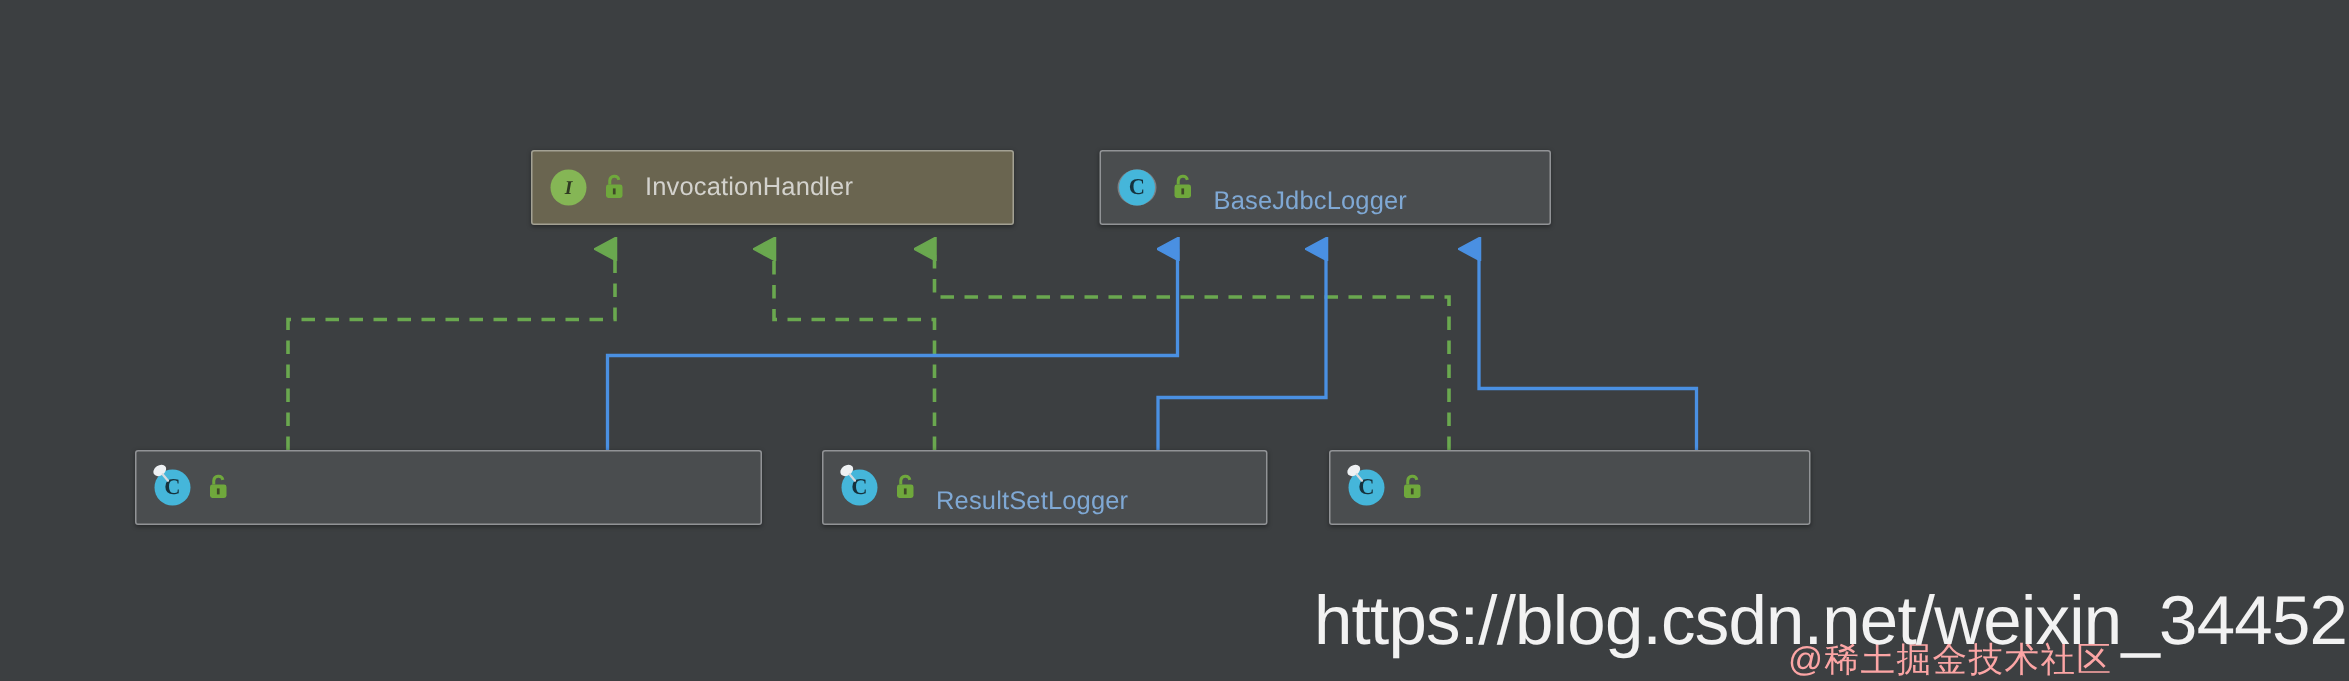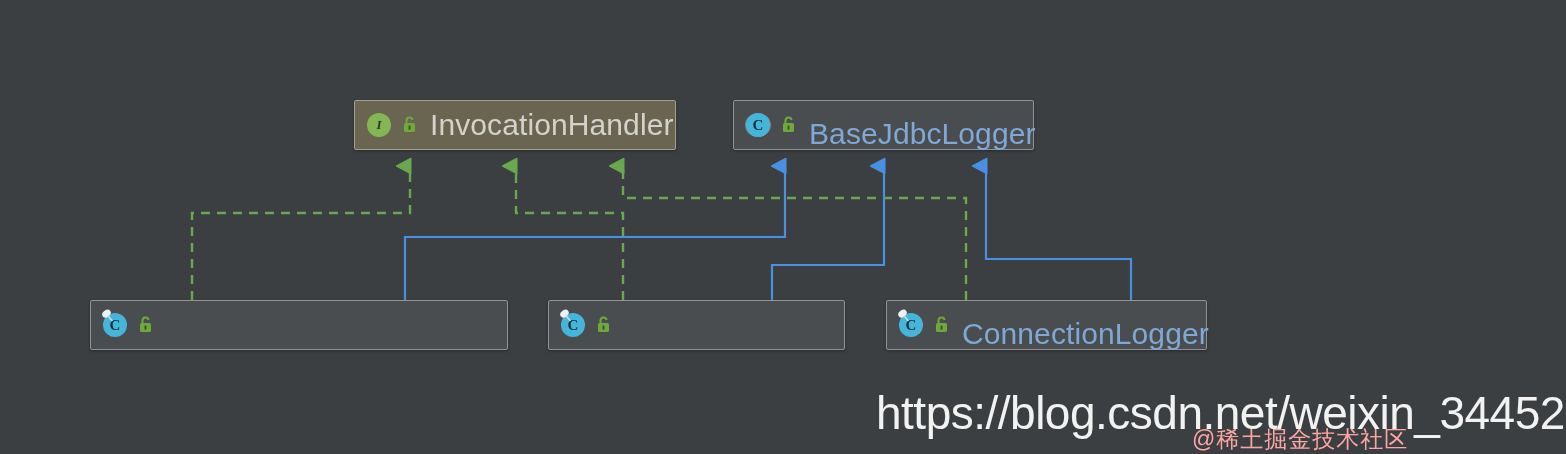--- a/index.html
+++ b/index.html
@@ -86,21 +86,21 @@
     z-index: 3;
   }
   .lock-icon {
     width: 18px;
     height: 20px;
     margin-left: 9px;
     flex: none;
   }
   .node-label {
     margin-left: 11px;
-    font-size: 30px;
+    font-size: 17px;
     letter-spacing: 0.1px;
     white-space: nowrap;
     text-align: center;
   }
   .uml-node.iface .node-label { color: #d3d2cd; }
   .uml-node.klass .node-label { color: #7fa8d4; margin-top: 18px; }
   #edges {
     position: absolute;
     left: 0; top: 0;
     width: 1566px;
@@ -207,36 +207,36 @@
           <ellipse cx="6.5" cy="4.6" rx="4.6" ry="3.4" transform="rotate(-35 6.5 4.6)" fill="#eef1f3"></ellipse>
           <path d="M8.4 7.2 L12 11.5" stroke="#d6dade" stroke-width="1.5" stroke-linecap="round"></path>
         </svg>
       </span>
       <svg class="lock-icon" viewBox="0 0 18 20">
         <path d="M5.5 8 V5.4 A3.1 3.1 0 0 1 11.6 4.9" fill="none" stroke="#6fa83c" stroke-width="2"></path>
         <rect x="3" y="8" width="11" height="9" rx="1.6" fill="#6fa83c"></rect>
         <rect x="7.6" y="10.6" width="1.8" height="4" fill="#3f4a28"></rect>
       </svg>
     </span>
+    <span class="node-label">ResultSetLogger</span>
   </div>
 
   <div class="uml-node klass" style="left:886px; top:300px; width:321px; height:50px;">
     <span class="node-icons">
       <span class="type-icon c-icon">
         <span class="disc">C</span>
         <svg class="pin" viewBox="0 0 13 13">
           <ellipse cx="6.5" cy="4.6" rx="4.6" ry="3.4" transform="rotate(-35 6.5 4.6)" fill="#eef1f3"></ellipse>
           <path d="M8.4 7.2 L12 11.5" stroke="#d6dade" stroke-width="1.5" stroke-linecap="round"></path>
         </svg>
       </span>
       <svg class="lock-icon" viewBox="0 0 18 20">
         <path d="M5.5 8 V5.4 A3.1 3.1 0 0 1 11.6 4.9" fill="none" stroke="#6fa83c" stroke-width="2"></path>
         <rect x="3" y="8" width="11" height="9" rx="1.6" fill="#6fa83c"></rect>
         <rect x="7.6" y="10.6" width="1.8" height="4" fill="#3f4a28"></rect>
       </svg>
     </span>
-    <span class="node-label">ConnectionLogger</span>
   </div>
 
   <div id="watermark-cn">@稀土掘金技术社区</div>
   <div id="watermark">https://blog.csdn.net/weixin_34452850</div>
 
 </div>
 
 </body></html>

